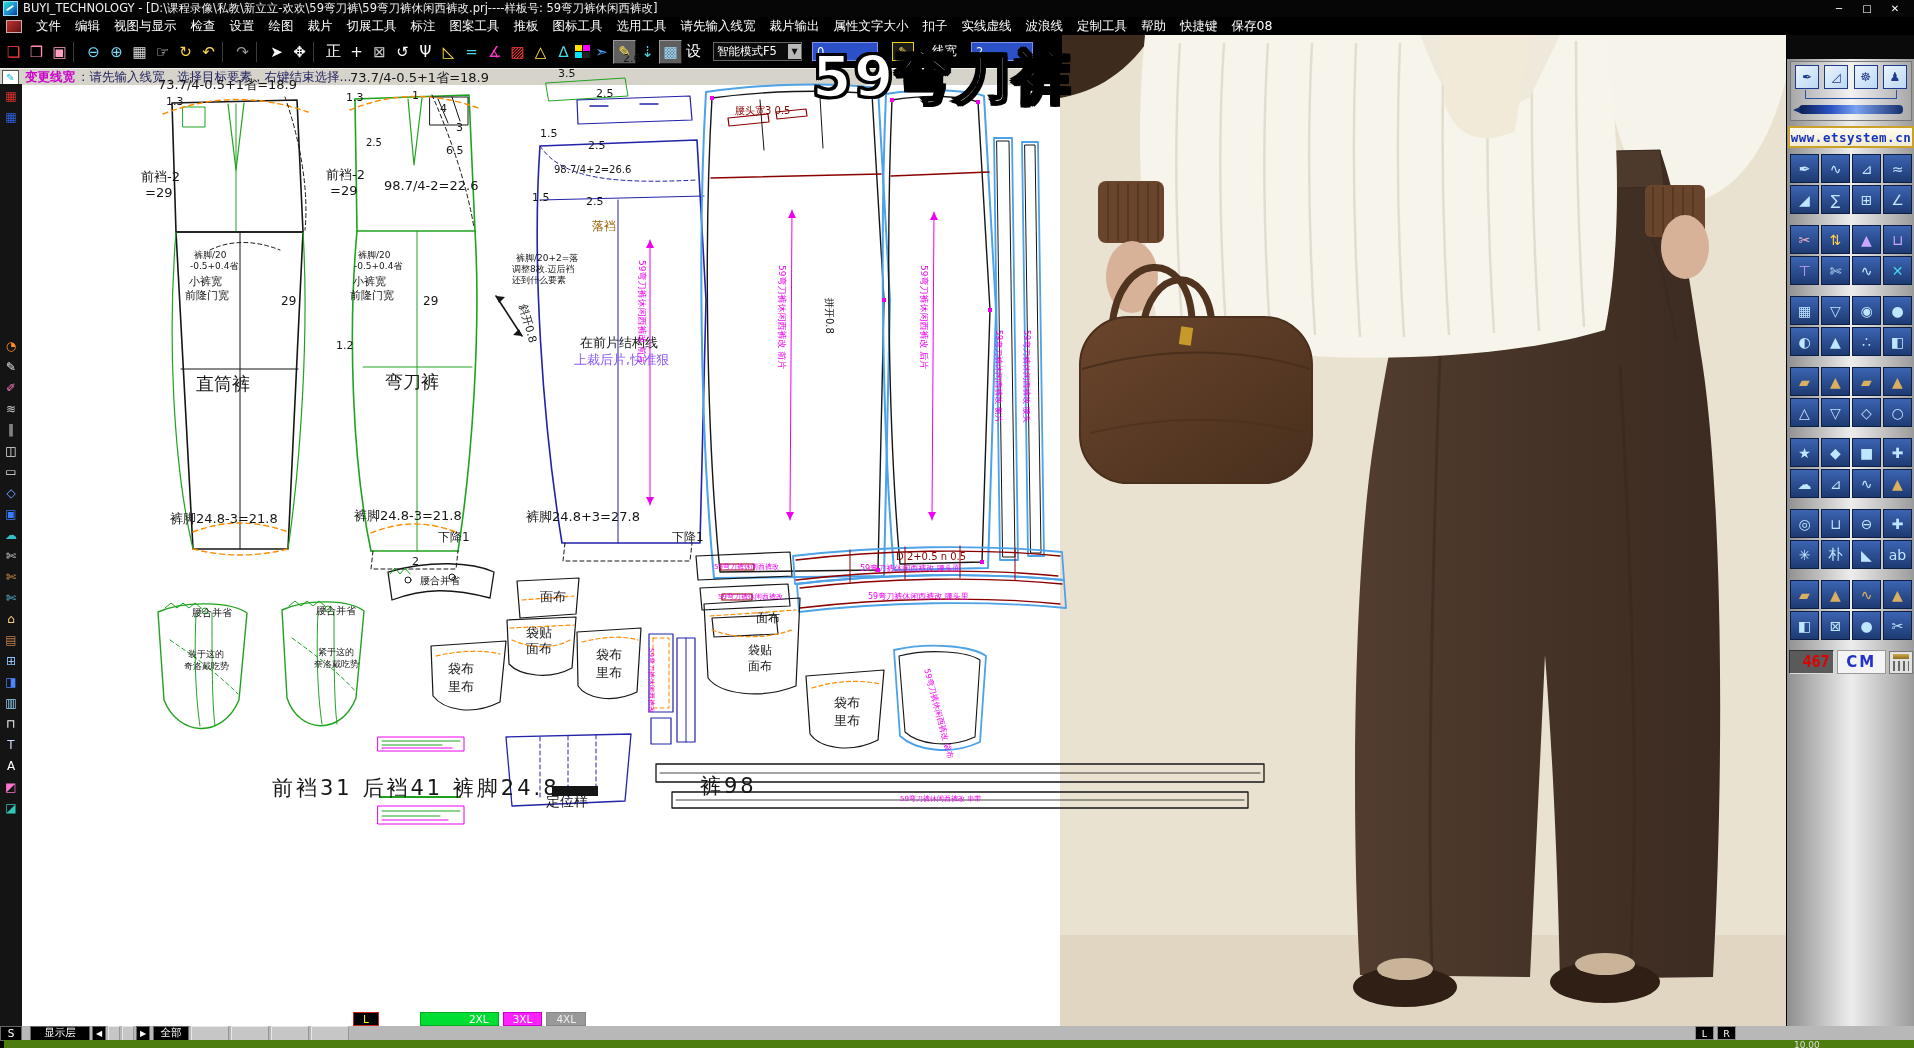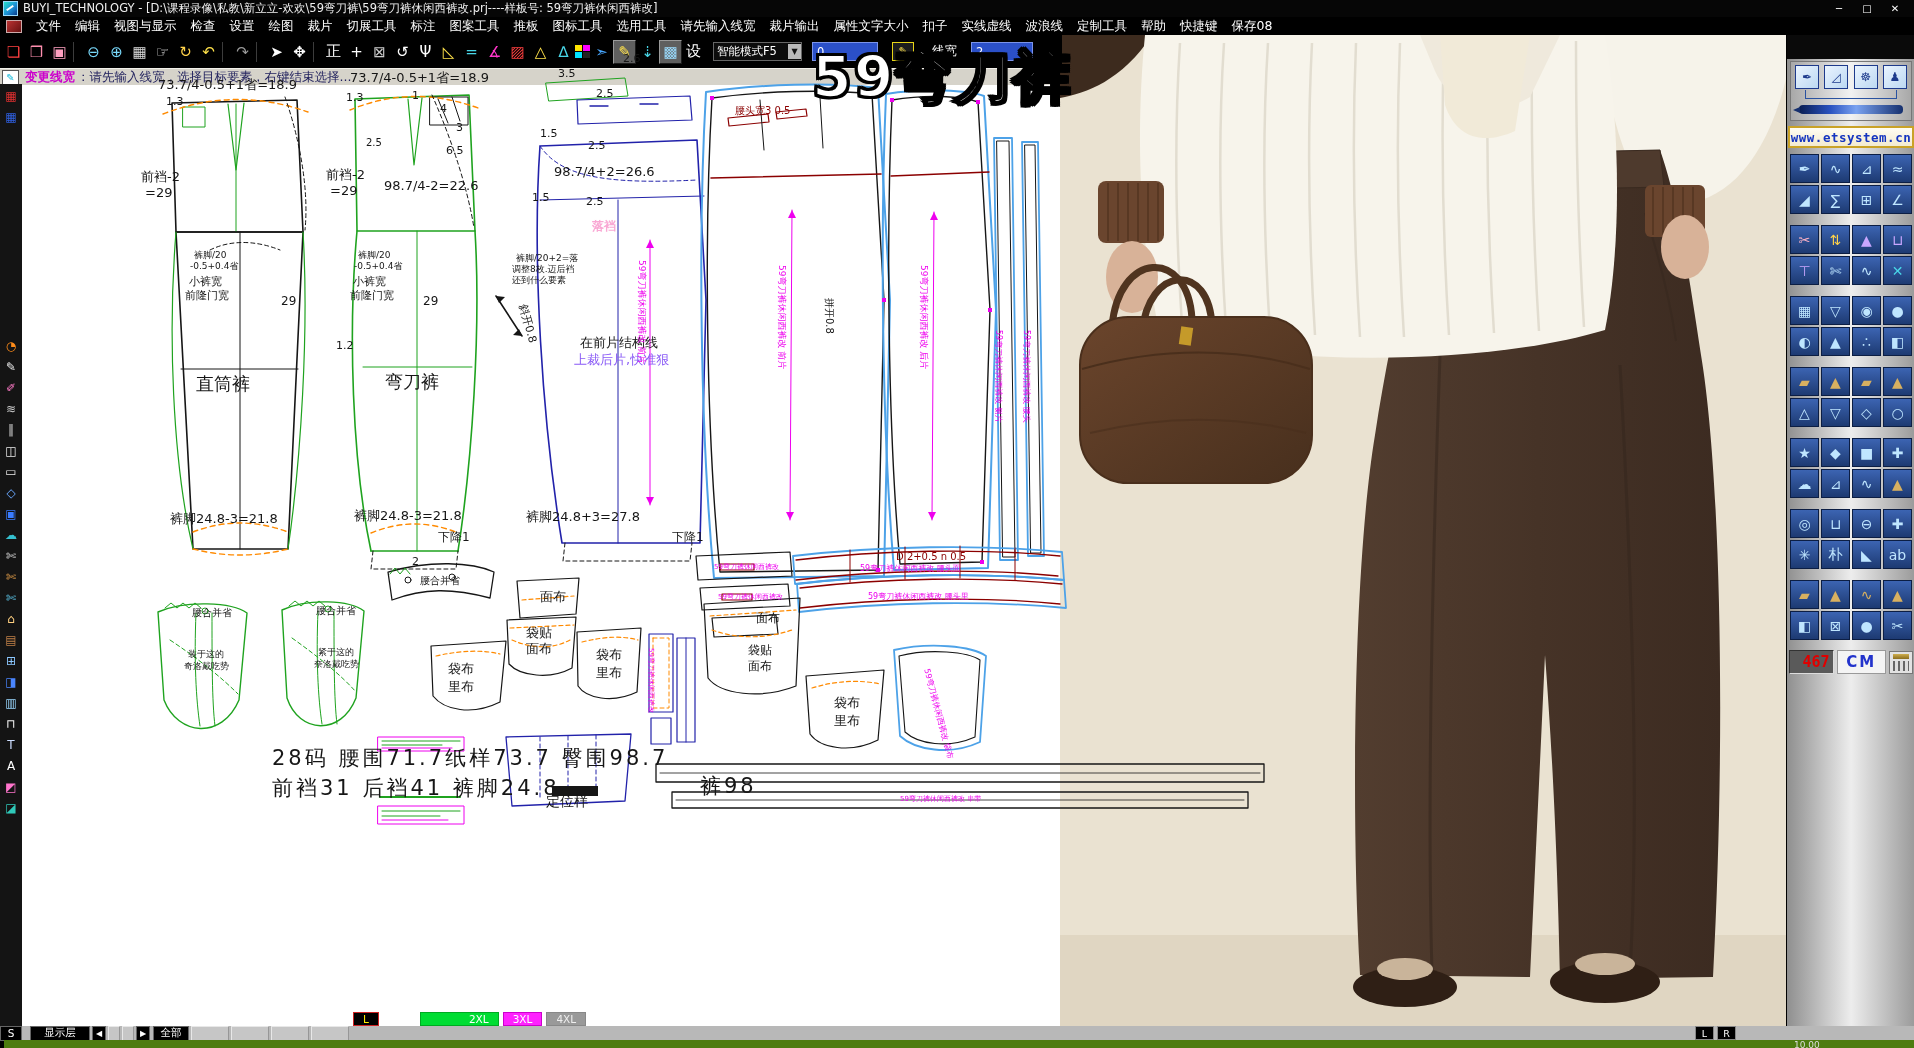--- a/index.html
+++ b/index.html
@@ -503,24 +503,24 @@
     <span class="anno" style="left: 336px; top: 340px; color: rgb(22, 22, 22); font-size: 11px;">1.2</span>
     <span class="anno" style="left: 385px; top: 373px; color: rgb(22, 22, 22); font-size: 18px;">弯刀裤</span>
     <span class="anno" style="left: 354px; top: 509px; color: rgb(22, 22, 22); font-size: 13px;">裤脚24.8-3=21.8</span>
     <span class="anno" style="left: 412px; top: 556px; color: rgb(22, 22, 22); font-size: 11px;">2</span>
     <span class="anno" style="left: 438px; top: 531px; color: rgb(22, 22, 22); font-size: 12px;">下降1</span>
     <span class="anno" style="left: 623px; top: 53px; color: rgb(22, 22, 22); font-size: 11px;">2.6</span>
     <span class="anno" style="left: 558px; top: 68px; color: rgb(22, 22, 22); font-size: 11px;">3.5</span>
     <span class="anno" style="left: 596px; top: 88px; color: rgb(22, 22, 22); font-size: 11px;">2.5</span>
     <span class="anno" style="left: 540px; top: 128px; color: rgb(22, 22, 22); font-size: 11px;">1.5</span>
     <span class="anno" style="left: 588px; top: 140px; color: rgb(22, 22, 22); font-size: 11px;">2.5</span>
-    <span class="anno" style="left: 554px; top: 165px; color: rgb(22, 22, 22); font-size: 13px;">98.7/4+2=26.6</span>
+    <span class="anno" style="left: 554px; top: 165px; color: rgb(22, 22, 22); font-size: 10px;">98.7/4+2=26.6</span>
     <span class="anno" style="left: 532px; top: 192px; color: rgb(22, 22, 22); font-size: 11px;">1.5</span>
     <span class="anno" style="left: 586px; top: 196px; color: rgb(22, 22, 22); font-size: 11px;">2.5</span>
-    <span class="anno" style="left: 592px; top: 220px; color: #f9a8d4; font-size: 12px; font-weight: bold;">落裆</span>
+    <span class="anno" style="left: 592px; top: 220px; color: #a16207; font-size: 12px;">落裆</span>
     <span class="anno" style="left: 516px; top: 254px; color: rgb(22, 22, 22); font-size: 9px;">裤脚/20+2=落</span>
     <span class="anno" style="left: 512px; top: 265px; color: rgb(22, 22, 22); font-size: 9px;">调整8枚.迈后裆</span>
     <span class="anno" style="left: 512px; top: 276px; color: rgb(22, 22, 22); font-size: 9px;">还到什么要素</span>
     <span class="anno" style="left: 528px; top: 303px; color: rgb(22, 22, 22); font-size: 11px; transform: rotate(75deg);">斜开0.8</span>
     <span class="anno" style="left: 580px; top: 336px; color: rgb(22, 22, 22); font-size: 13px;">在前片结构线</span>
     <span class="anno" style="left: 574px; top: 353px; color: #8b5cf6; font-size: 13px;">上裁后片,快准狠</span>
     <span class="anno" style="left: 526px; top: 510px; color: rgb(22, 22, 22); font-size: 13px;">裤脚24.8+3=27.8</span>
     <span class="anno" style="left: 672px; top: 531px; color: rgb(22, 22, 22); font-size: 12px;">下降1</span>
     <span class="anno" style="left: 735px; top: 106px; color: rgb(139, 0, 0); font-size: 10px;">腰头宽3  0.5</span>
     <span class="anno" style="left: 786px; top: 265px; color: rgb(238, 0, 238); font-size: 9px; transform: rotate(90deg);">59弯刀裤休闲西裤改 前片</span>
@@ -550,21 +550,20 @@
     <span class="anno" style="left: 596px; top: 666px; color: rgb(22, 22, 22); font-size: 13px;">里布</span>
     <span class="anno" style="left: 756px; top: 612px; color: rgb(22, 22, 22); font-size: 12px;">面布</span>
     <span class="anno" style="left: 748px; top: 644px; color: rgb(22, 22, 22); font-size: 12px;">袋贴</span>
     <span class="anno" style="left: 748px; top: 660px; color: rgb(22, 22, 22); font-size: 12px;">面布</span>
     <span class="anno" style="left: 834px; top: 696px; color: rgb(22, 22, 22); font-size: 13px;">袋布</span>
     <span class="anno" style="left: 834px; top: 714px; color: rgb(22, 22, 22); font-size: 13px;">里布</span>
     <span class="anno" style="left: 930px; top: 668px; color: rgb(238, 0, 238); font-size: 8px; transform: rotate(75deg);">59弯刀裤休闲西裤改 袋布</span>
     <span class="anno" style="left: 654px; top: 648px; color: rgb(238, 0, 238); font-size: 7px; transform: rotate(90deg);">59弯刀裤休闲西裤改</span>
     <span class="anno" style="left: 546px; top: 794px; color: rgb(22, 22, 22); font-size: 14px;">定位样</span>
     <span class="anno" style="left: 900px; top: 796px; color: rgb(238, 0, 238); font-size: 7px;">59弯刀裤休闲西裤改 串带</span>
-    <span class="anno" style="left: 272px; top: 748px; color: rgb(22, 22, 22); font-size: 21px; letter-spacing: 3px;">28码  腰围71.7纸样73.7  臀围98.7</span>
     <span class="anno" style="left: 272px; top: 778px; color: rgb(22, 22, 22); font-size: 21px; letter-spacing: 3px;">前裆31  后裆41  裤脚24.8</span>
     <span class="anno" style="left: 700px; top: 776px; color: rgb(22, 22, 22); font-size: 21px; letter-spacing: 3px;">裤98</span>
   </div>
 
 <div class="abs" id="watermark">59弯刀裤</div>
 
 <div class="abs" id="rightpanel">
   <div id="rp-topstrip"></div>
   <div id="logo-box">
     <div id="logo-icons">

